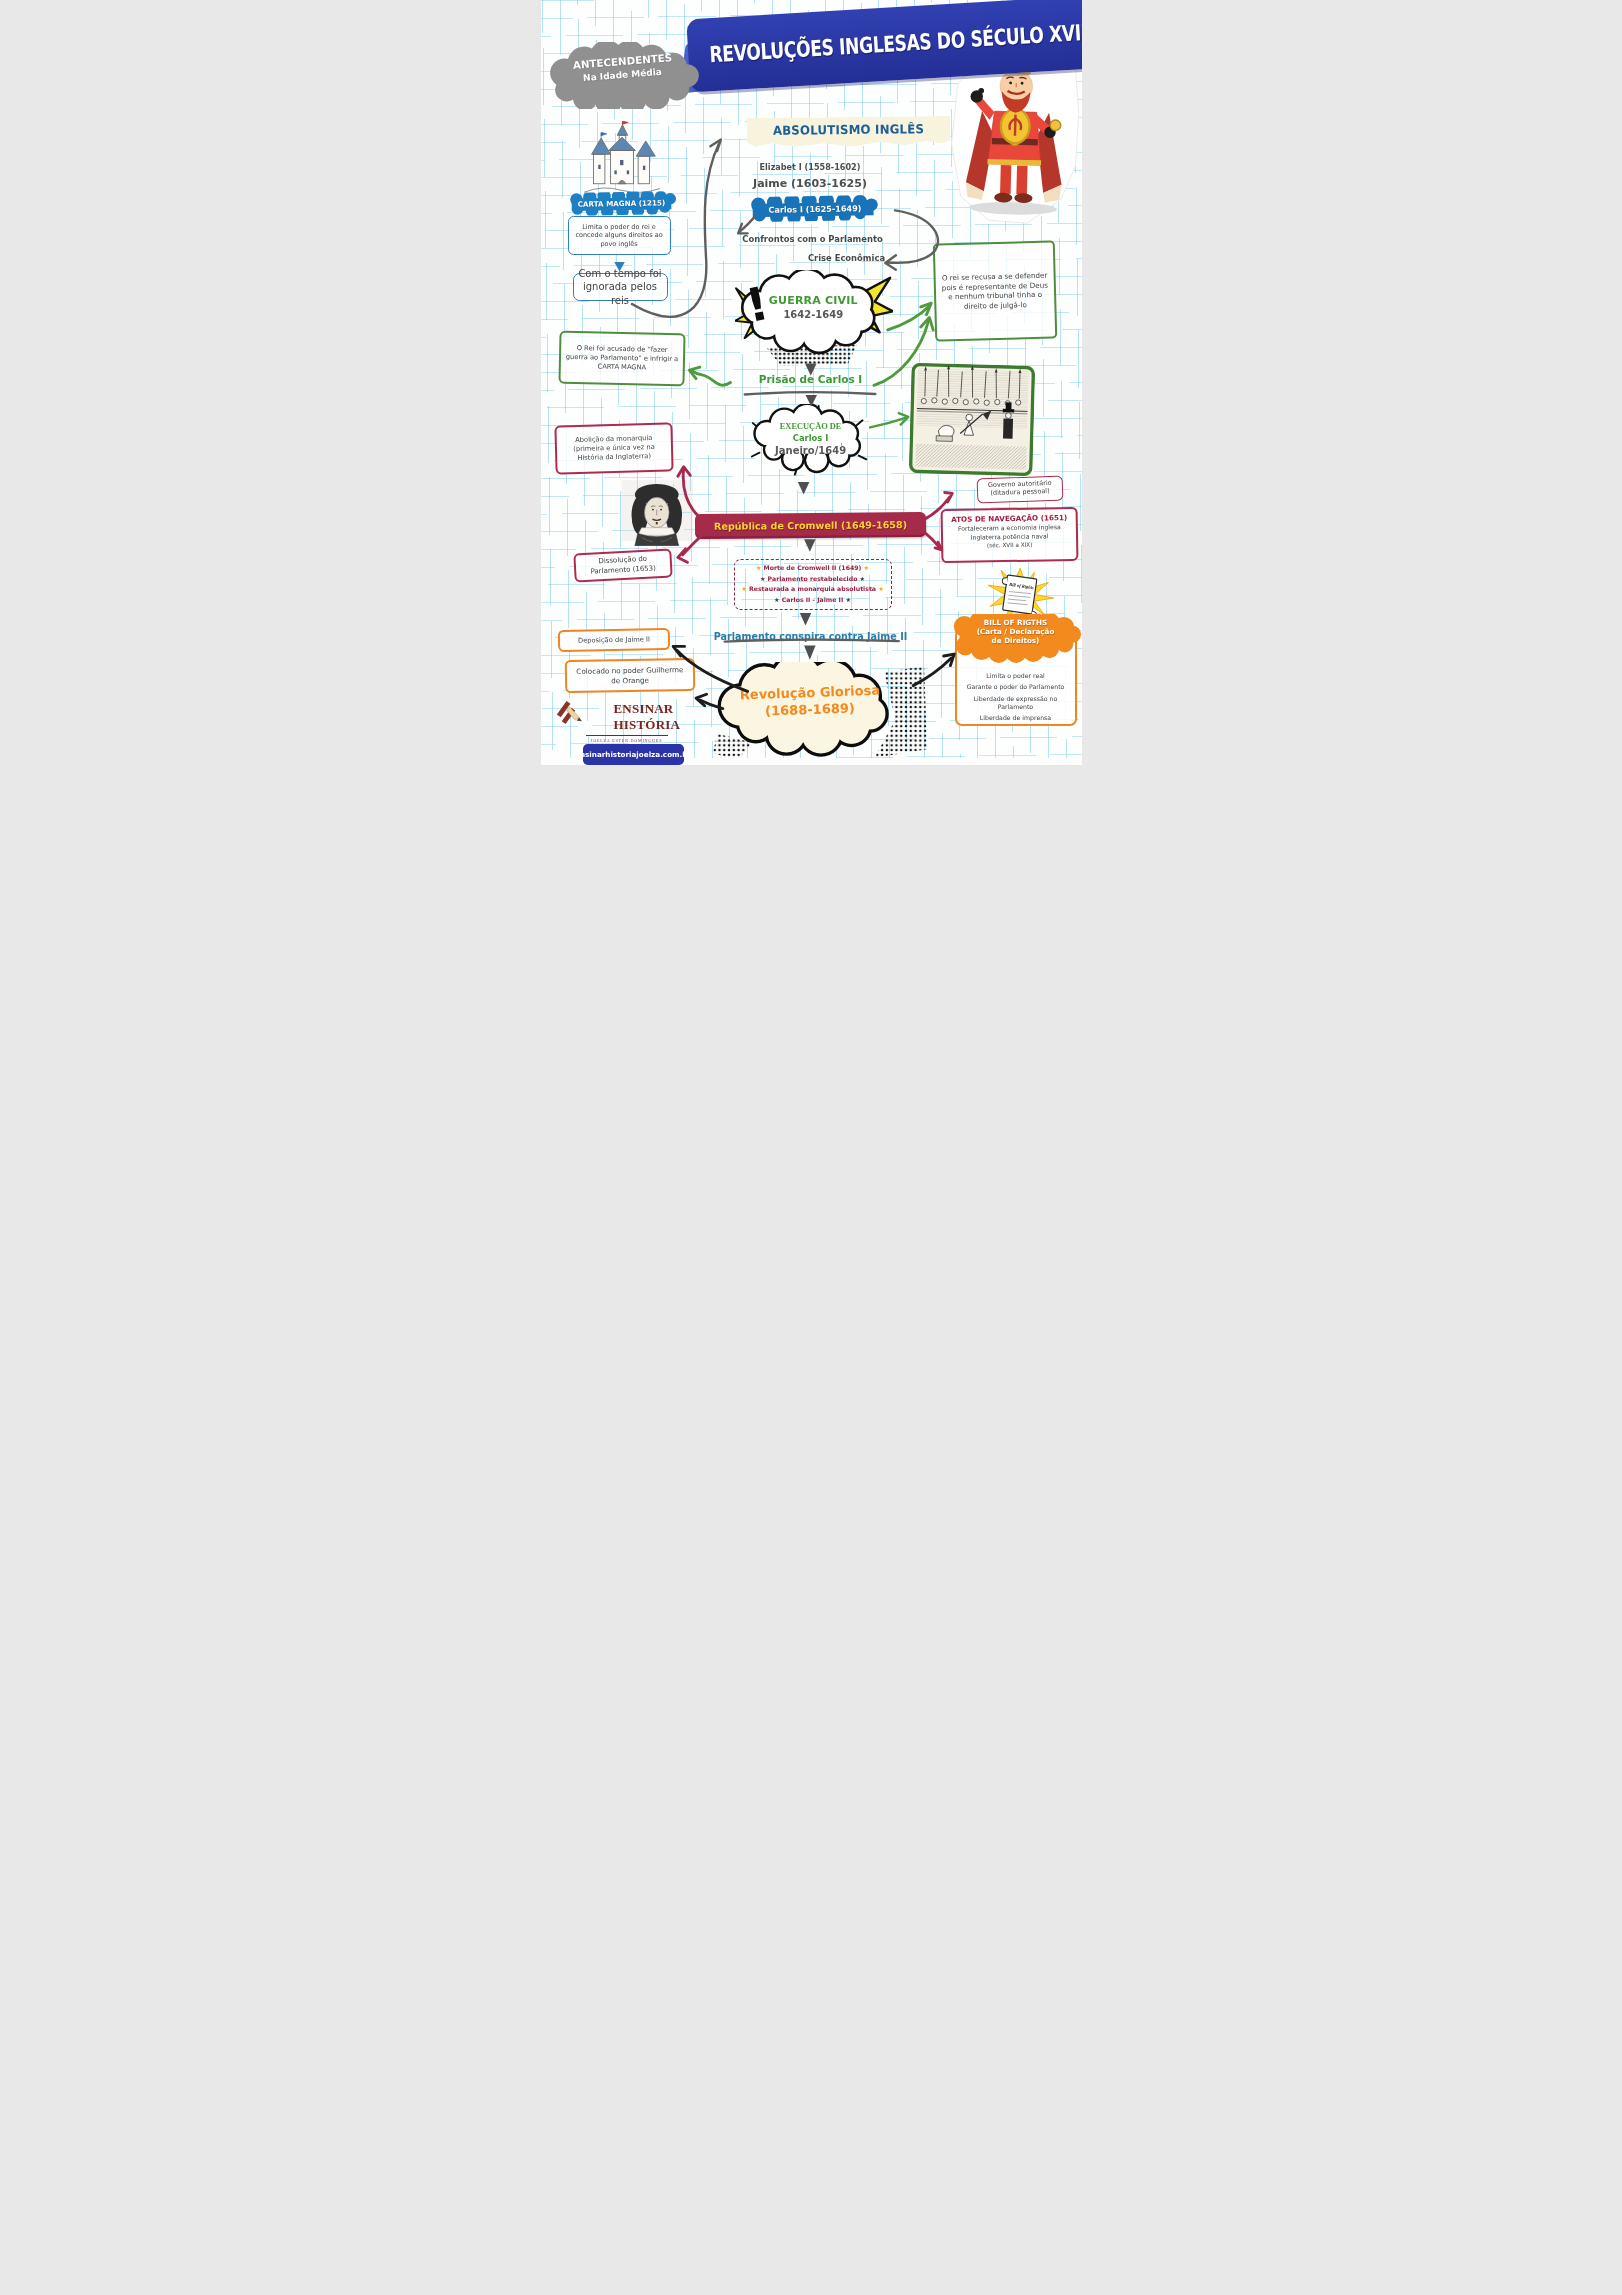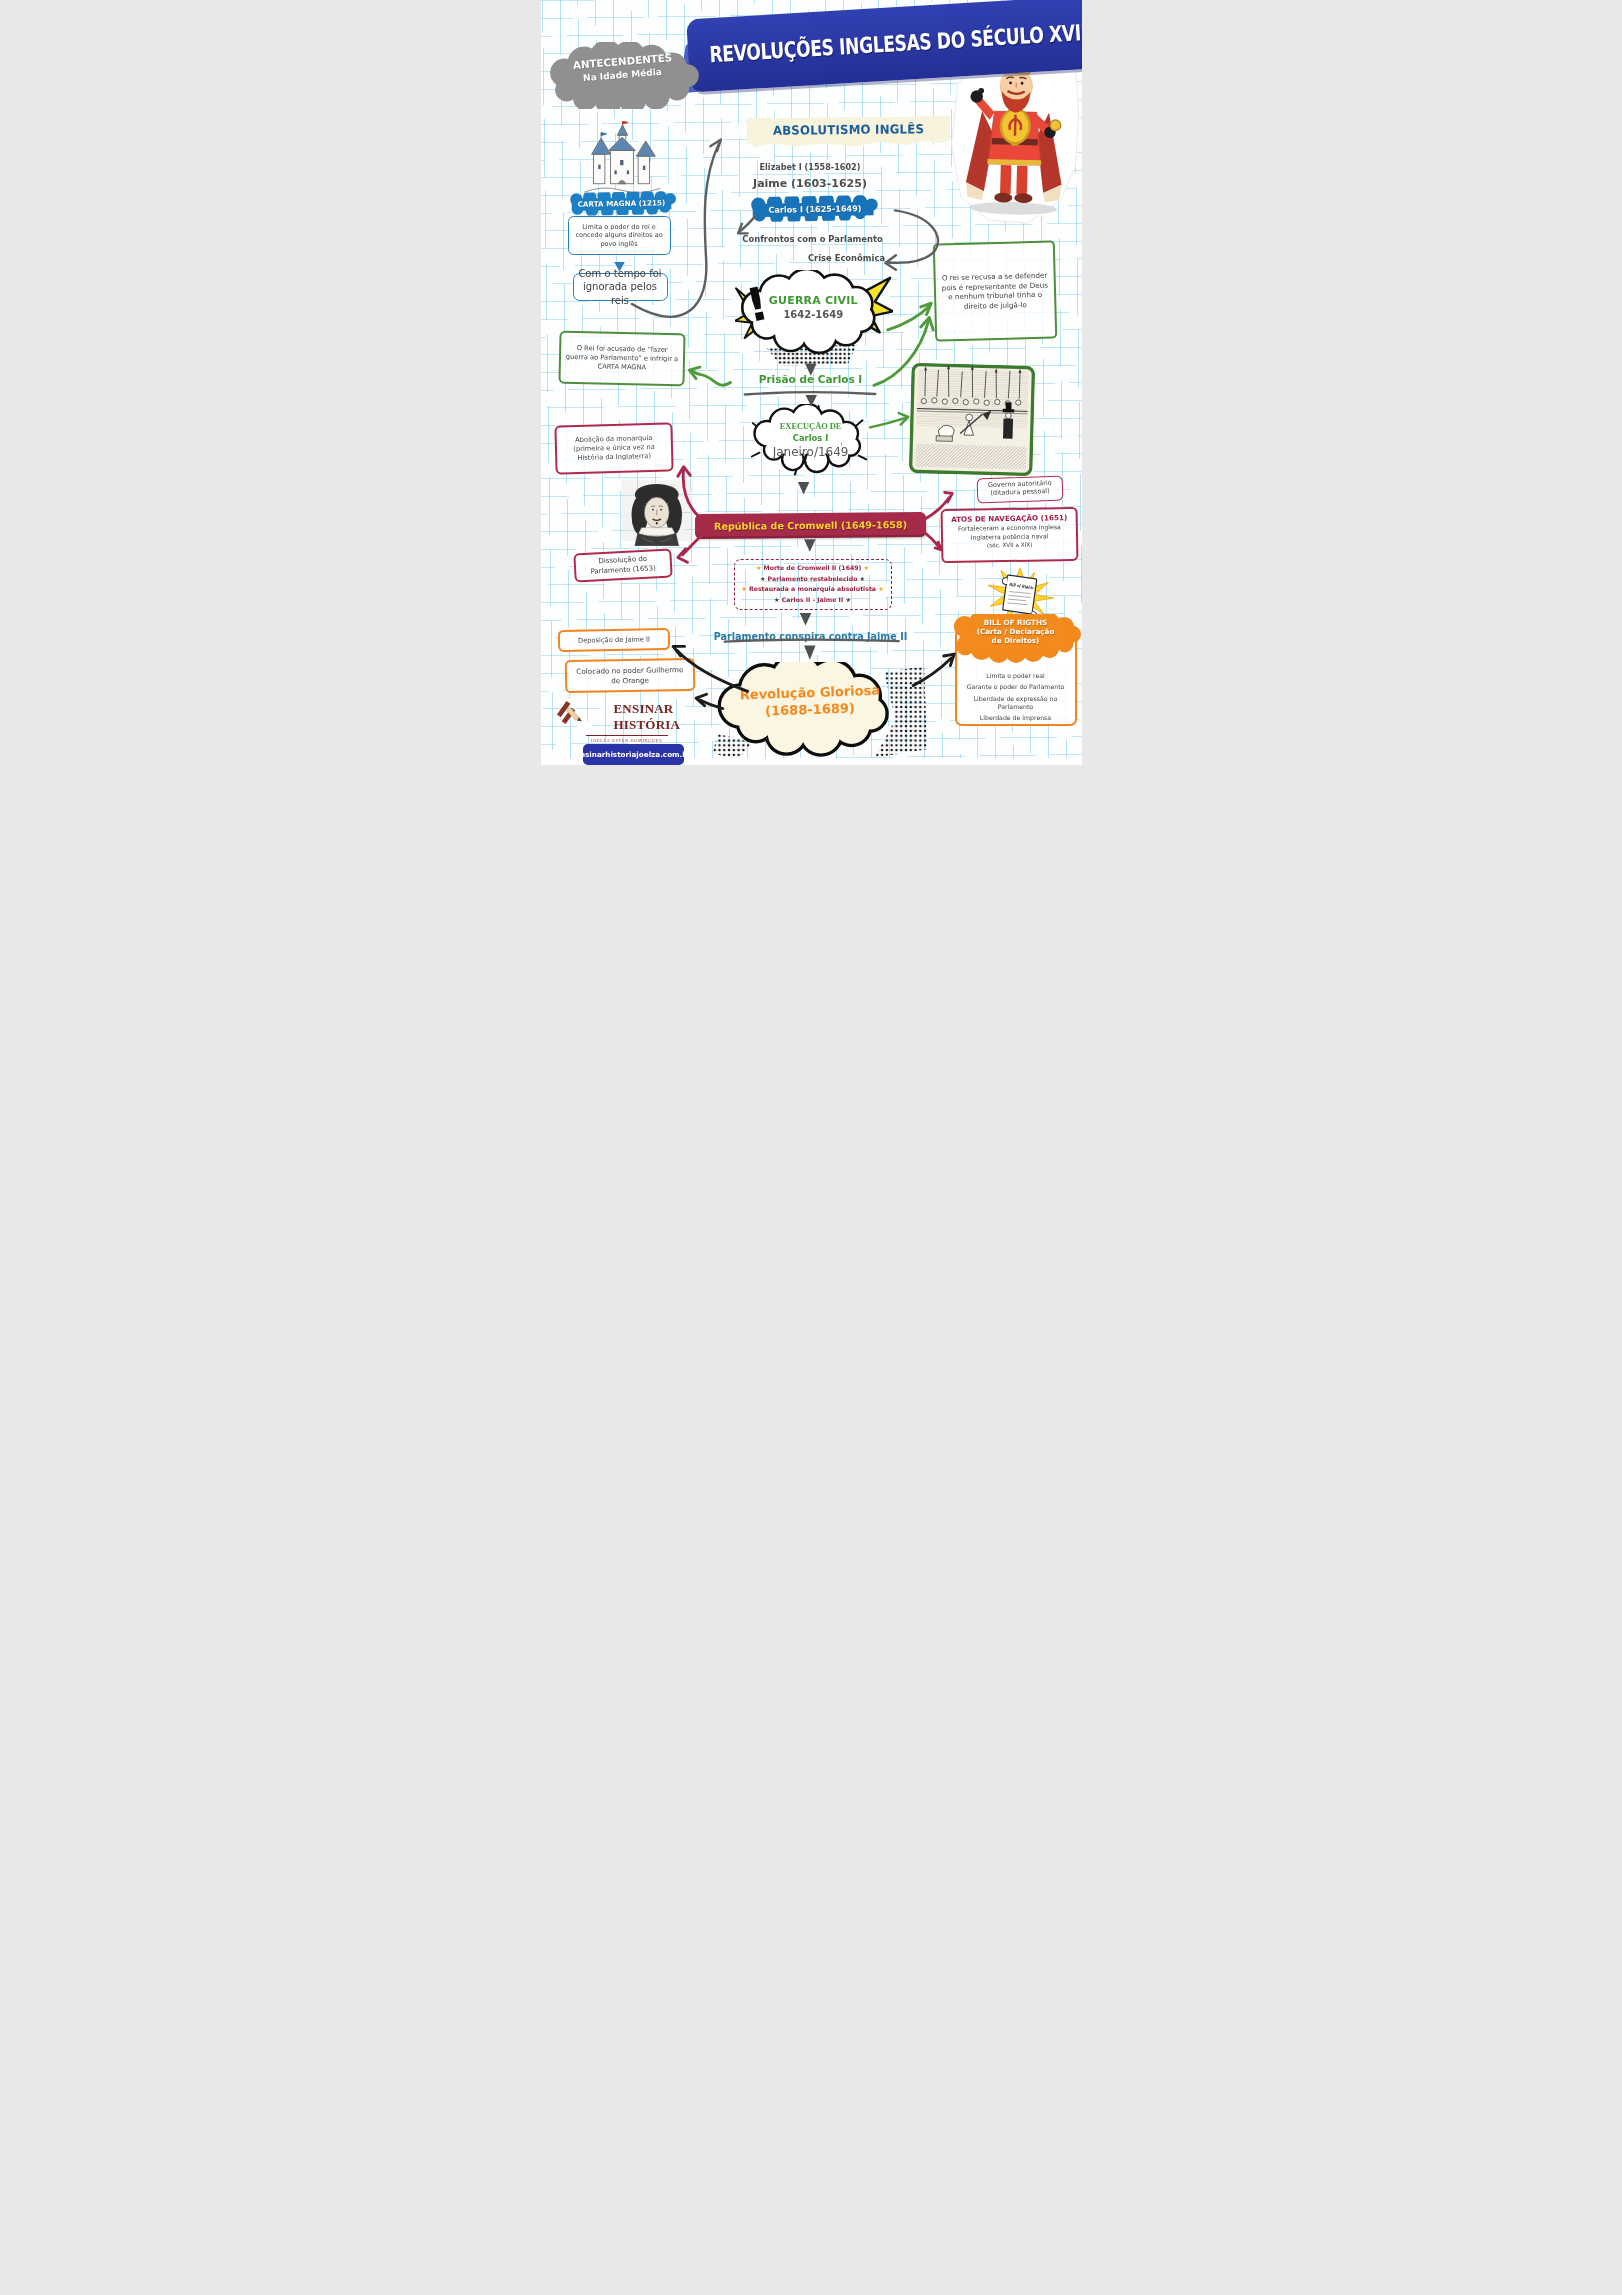--- a/index.html
+++ b/index.html
@@ -294,21 +294,21 @@
           <circle cx="212" cy="88" r="18"></circle>
         <circle cx="188" cy="108" r="20"></circle>
           <circle cx="142" cy="118" r="22"></circle>
           <circle cx="92" cy="116" r="20"></circle>
         <circle cx="52" cy="96" r="18"></circle>
           <rect x="44" y="44" width="150" height="60"></rect>
       </g>
     </svg>
     <div class="abs ctr" style="left:9.6px;top:18px;width:105px;font-size:8.4px;font-weight:bold;color:#3f9a33;font-family:Liberation Serif, serif;">EXECUÇÃO DE</div>
     <div class="abs ctr" style="left:9.6px;top:29px;width:105px;font-size:8.4px;font-weight:bold;color:#3f9a33;">Carlos I</div>
-    <div class="abs ctr" style="left:9.6px;top:41px;width:105px;font-size:12px;font-weight:normal;color:#5a5a5a;text-align:center;">Janeiro/1649</div>
+    <div class="abs ctr" style="left:9.6px;top:41px;width:105px;font-size:10px;font-weight:bold;color:#5a5a5a;text-align:center;">Janeiro/1649</div>
   </div>
 
   <div class="abs" style="left:369px;top:364px;width:124px;height:111px;transform:rotate(1.5deg);">
     <svg width="124" height="111" viewBox="0 0 260 232">
       <defs>
         <pattern id="hx" width="6" height="5" patternUnits="userSpaceOnUse">
           <path d="M0,2 H6" stroke="#b9b2a0" stroke-width="0.8"></path>
         </pattern>
         <pattern id="hx2" width="7" height="7" patternUnits="userSpaceOnUse">
           <path d="M0,7 L7,0" stroke="#8e8677" stroke-width="1"></path>

